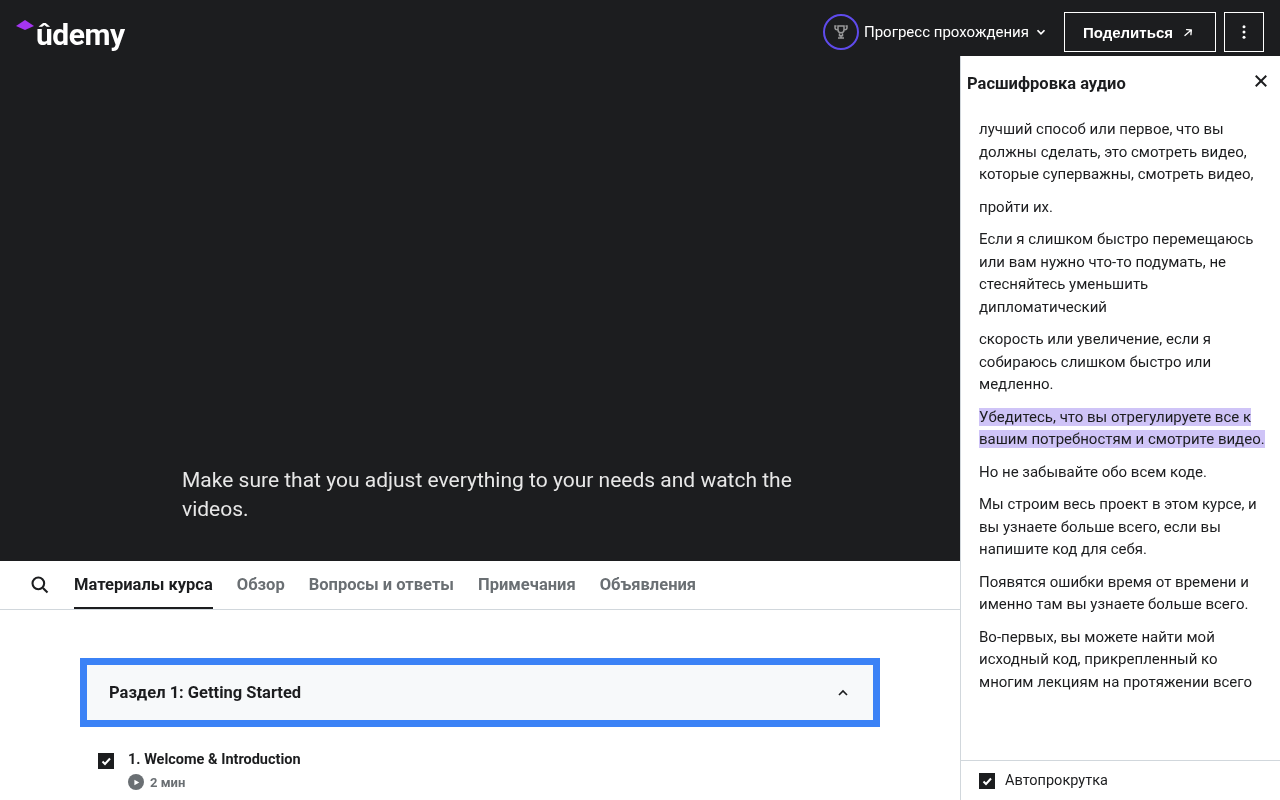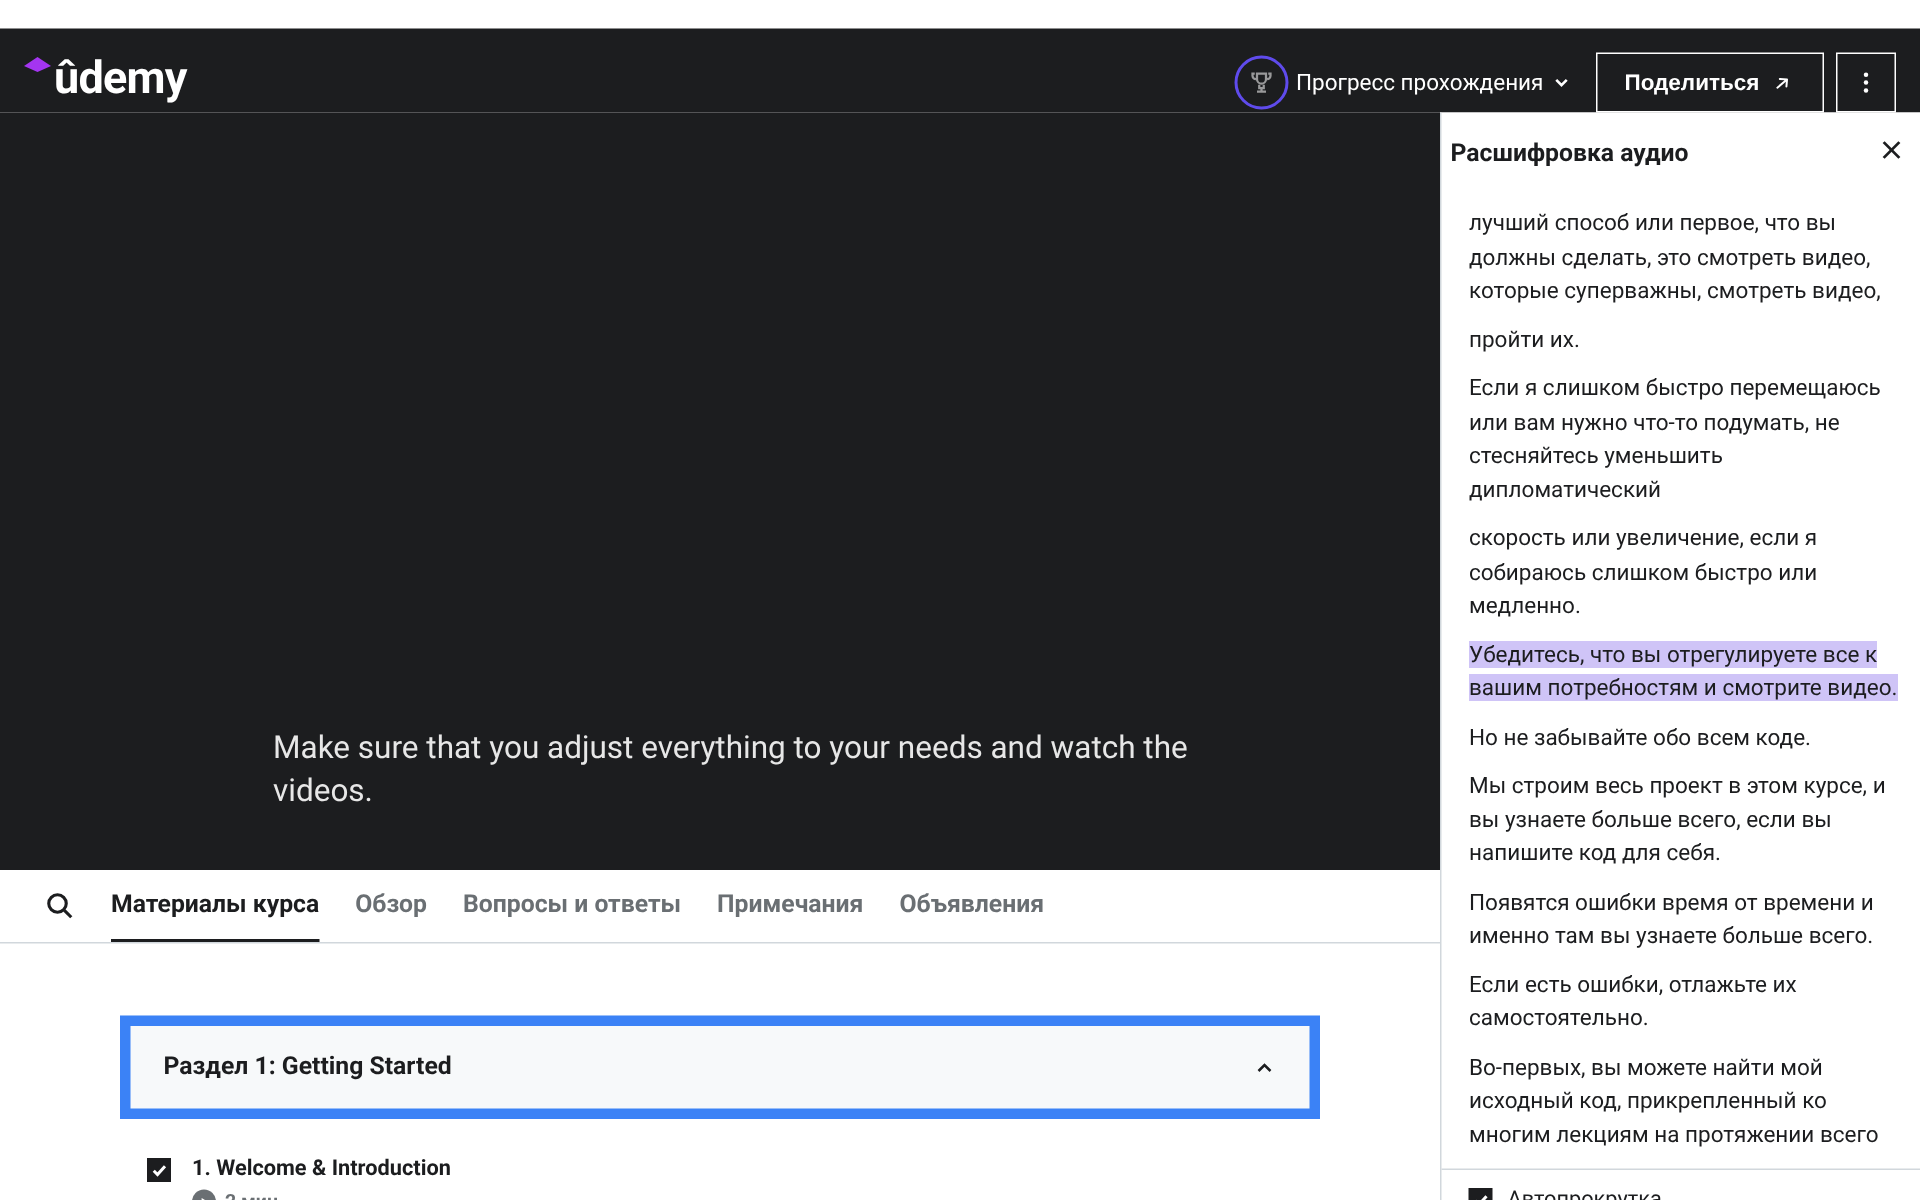--- a/index.html
+++ b/index.html
@@ -1,18 +1,18 @@
 <!DOCTYPE html>
 <html><head>
 <meta charset="utf-8">
 <style>
 * { box-sizing: border-box; margin: 0; padding: 0; }
 body { font-family: -apple-system, BlinkMacSystemFont, "Segoe UI", Roboto, sans-serif; width: 1280px; height: 800px; overflow: hidden; background: #fff; color: #1c1d1f; }
 
-.header { height: 56px; background: #1c1d1f; display: flex; align-items: flex-start; padding: 16px 16px; justify-content: space-between; margin-top: 19px; }
+.header { height: 56px; background: #1c1d1f; display: flex; align-items: flex-end; padding: 4px 16px; justify-content: space-between; }
 .logo { display: flex; align-items: center; gap: 2px; }
 .logo-text { font-size: 30px; font-weight: 700; color: #fff; letter-spacing: -0.5px; }
 .logo-hat { width: 18px; height: 10px; position: relative; top: -10px; }
 .header-right { display: flex; align-items: center; gap: 8px; }
 .progress-wrap { display: flex; align-items: center; gap: 5px; cursor: pointer; padding: 0 8px; }
 .trophy-ring { width: 36px; height: 36px; border: 2px solid #5f4bec; border-radius: 50%; display: flex; align-items: center; justify-content: center; }
 .trophy-ring svg { opacity: 0.55; }
 .progress-label { color: #fff; font-size: 15px; }
 .chevron-down { color: #fff; }
 .share-btn { height: 40px; border: 1px solid #fff; background: transparent; color: #fff; font-weight: 700; font-size: 15px; padding: 0 18px; display: flex; align-items: center; gap: 8px; cursor: pointer; }
@@ -147,21 +147,20 @@
     </div>
     <div class="transcript-body" id="transcript-body">
         <div class="transcript-line"><span>лучший способ или первое, что вы должны сделать, это смотреть видео, которые суперважны, смотреть видео,</span></div>
         <div class="transcript-line"><span>пройти их.</span></div>
         <div class="transcript-line"><span>Если я слишком быстро перемещаюсь или вам нужно что-то подумать, не стесняйтесь уменьшить дипломатический</span></div>
         <div class="transcript-line"><span>скорость или увеличение, если я собираюсь слишком быстро или медленно.</span></div>
         <div class="transcript-line highlight"><span>Убедитесь, что вы отрегулируете все к вашим потребностям и смотрите видео.</span></div>
         <div class="transcript-line"><span>Но не забывайте обо всем коде.</span></div>
         <div class="transcript-line"><span>Мы строим весь проект в этом курсе, и вы узнаете больше всего, если вы напишите код для себя.</span></div>
         <div class="transcript-line"><span>Появятся ошибки время от времени и именно там вы узнаете больше всего.</span></div>
-        <div class="transcript-line"><span>Если есть ошибки, отлажьте их самостоятельно.</span></div>
         <div class="transcript-line"><span>Во-первых, вы можете найти мой исходный код, прикрепленный ко многим лекциям на протяжении всего</span></div>
       </div>
     <div class="autoscroll">
       <div class="checkbox">
         <svg width="12" height="12" viewBox="0 0 24 24" fill="none" stroke="#fff" stroke-width="4">
             <polyline points="5 13 10 18 20 7"></polyline>
           </svg>
       </div>
       <span class="autoscroll-label">Автопрокрутка</span>
     </div>

